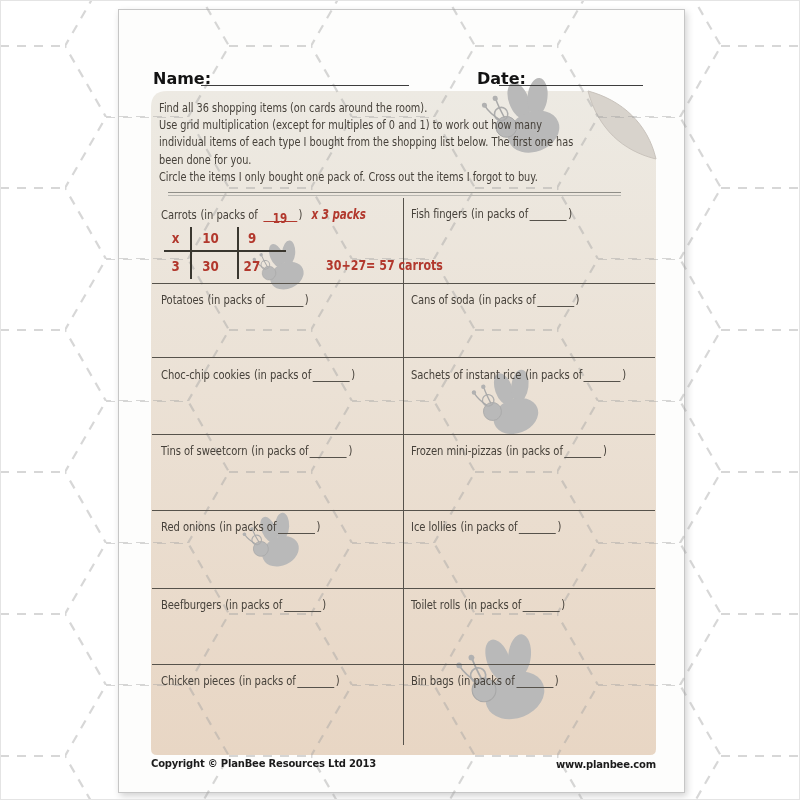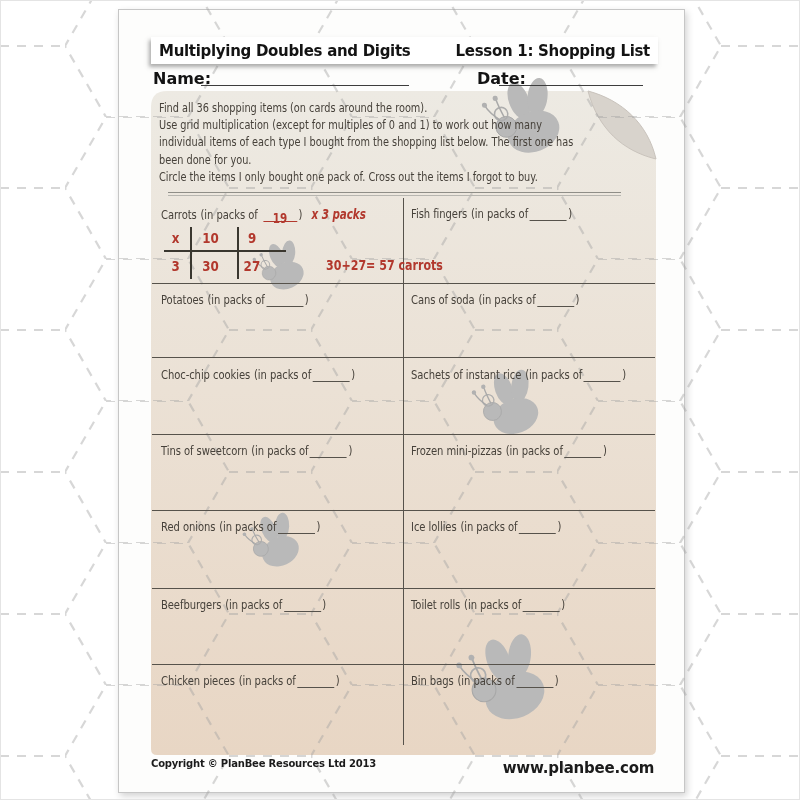--- a/index.html
+++ b/index.html
@@ -58,21 +58,21 @@
     border-top:1px solid #8f8e88;border-bottom:1px solid #b7b6b0;
   }
 
   .tline{position:absolute;background:#56524b;}
   .mult-grid{position:absolute;left:163px;top:226px;width:170px;height:56px;}
   .mult-grid .num{position:absolute;font-weight:bold;color:#b2382d;font-size:14px;text-align:center;transform:scaleX(0.85);transform-origin:0 0;}
   .gridline{position:absolute;background:#3a372f;}
   .result{position:absolute;left:325px;top:256px;font-weight:bold;color:#b2382d;font-size:13.5px;white-space:nowrap;transform:scaleX(0.82);transform-origin:0 0;}
 
   .footer-left{position:absolute;left:150px;top:757px;font-weight:bold;font-size:10px;color:#1b1b1b;letter-spacing:-0.2px;}
-  .footer-right{position:absolute;left:500px;top:758px;width:155px;text-align:center;font-weight:bold;font-size:15px;color:#1b1b1b;letter-spacing:-0.2px;}
+  .footer-right{position:absolute;left:500px;top:758px;width:155px;text-align:right;font-weight:bold;font-size:10px;color:#1b1b1b;letter-spacing:-0.2px;}
 
   .bee{position:absolute;}
 </style>
 </head>
 <body>
 
 <div id="canvas">
 
   <div class="sheet"></div>
 
@@ -129,24 +129,20 @@
     <svg class="bee" style="left:240px;top:510px;transform:rotate(-9deg)" width="68" height="63">
         <use href="#bee"></use>
       </svg>
     <svg class="bee" style="left:452px;top:630px;transform:rotate(-6deg)" width="108" height="100">
         <use href="#bee"></use>
       </svg>
   </div>
 
   <div class="layer">
 
-    <div class="headerbar">
-      <span>Multiplying Doubles and Digits</span>
-      <span>Lesson 1: Shopping List</span>
-    </div>
 
     <div class="fieldlabel" style="left:152px;top:68px;">Name:</div>
     <div class="fieldline" style="left:200px;top:84px;width:208px;"></div>
     <div class="fieldlabel" style="left:476px;top:68px;">Date:</div>
     <div class="fieldline" style="left:498px;top:84px;width:144px;"></div>
 
     <div class="instr">
       <div>Find all 36 shopping items (on cards around the room).</div>
       <div>Use grid multiplication (except for multiples of 0 and 1) to work out how many</div>
       <div>individual items of each type I bought from the shopping list below. The first one has</div>

